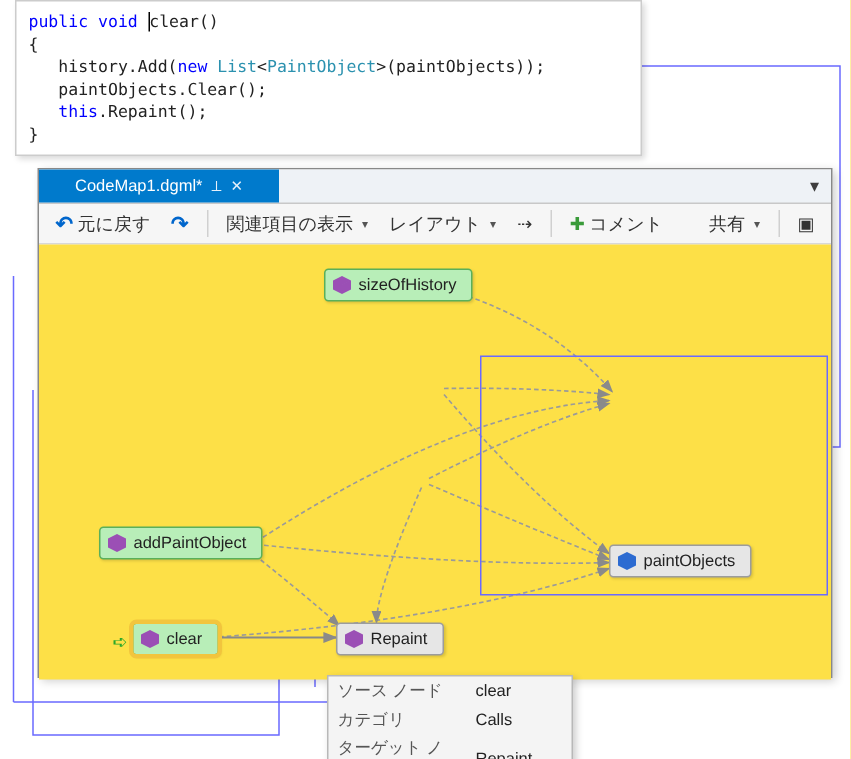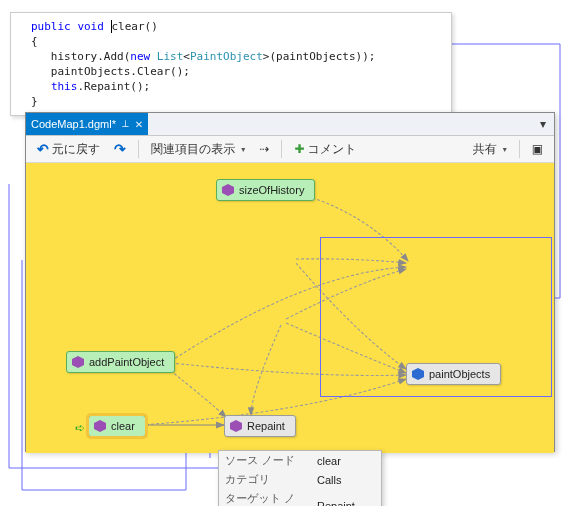--- a/index.html
+++ b/index.html
@@ -1,22 +1,22 @@
 <!DOCTYPE html>
 <html><head>
 <meta charset="utf-8">
 <style>
 body{margin:0;font-family:"Segoe UI",Meiryo,sans-serif;font-size:12px;background:#fff;color:#222;width:567px;height:506px;position:relative;overflow:hidden}
-.code-panel{border:1px solid #ccc;background:#fff;width:400px;padding:6px 20px;position:absolute;left:10px;top:12px;box-shadow:2px 2px 4px rgba(0,0,0,.15)}
+.code-panel{border:1px solid #ccc;background:#fff;width:400px;padding:6px 8px;position:absolute;left:10px;top:0;box-shadow:2px 2px 4px rgba(0,0,0,.15)}
 .code-panel pre{margin:0;font-family:Consolas,monospace;font-size:11px;line-height:15px;white-space:pre}
 .k{color:#0000ff}.t{color:#2b91af}
 .caret{border-left:1px solid #000}
 .vs-window{position:absolute;left:25px;top:112px;width:528px;height:338px;border:1px solid #888;background:#fff;box-shadow:2px 2px 6px rgba(0,0,0,.2)}
 .tabbar{height:22px;background:#eef2f6;border-bottom:1px solid #c8c8c8;display:flex;align-items:stretch}
-.tab{background:#007acc;color:#fff;display:flex;align-items:center;padding:0 5px;gap:6px;font-size:11px}
+.tab{background:#007acc;color:#fff;display:flex;align-items:center;padding:0 24px;gap:6px;font-size:11px}
 .tab .pin,.tab .x{color:#e6f0fa;font-size:10px;cursor:pointer}
 .drop-arrow{margin-left:auto;width:22px;display:flex;align-items:center;justify-content:center;color:#3d3d3d}
 .toolbar{height:26px;background:#f6f6f6;border-bottom:1px solid #d8d8d8;display:flex;align-items:center;padding:0 6px;gap:4px}
 .tbtn{display:flex;align-items:center;gap:3px;padding:2px 5px;border-radius:2px;color:#333;cursor:pointer}
 .sep{width:1px;height:18px;background:#d0d0d0;margin:0 3px}
 .undo-icon{color:#0066cc;font-weight:bold;font-size:14px}
 .canvas{position:relative;width:100%;height:290px;background:#fde047;overflow:hidden}
 .node{position:absolute;border:1px solid #9c9c9c;border-radius:3px;padding:4px 10px 4px 22px;font-size:11px;box-shadow:1px 1px 2px rgba(0,0,0,.15);white-space:nowrap}
 .node.green{background:#b8eeb8;border-color:#5ab05a}
 .node.grey{background:#e6e6e6}
@@ -68,20 +68,23 @@
     <div class="tbtn">
         <span class="undo-icon">↶</span>
         <span>元に戻す</span>
       </div>
     <div class="tbtn">
         <span class="undo-icon" style="transform:scaleX(-1)">↶</span>
       </div>
     <div class="sep"></div>
     <div class="tbtn dd">
         <span>関連項目の表示</span>
+      </div>
+    <div class="tbtn dd">
+        <span>レイアウト</span>
       </div>
     <div class="tbtn">
         <span>⇢</span>
       </div>
     <div class="sep"></div>
     <div class="tbtn">
         <span style="color:#3a9b3a">✚</span>
         <span>コメント</span>
       </div>
     <div style="flex:1"></div>

